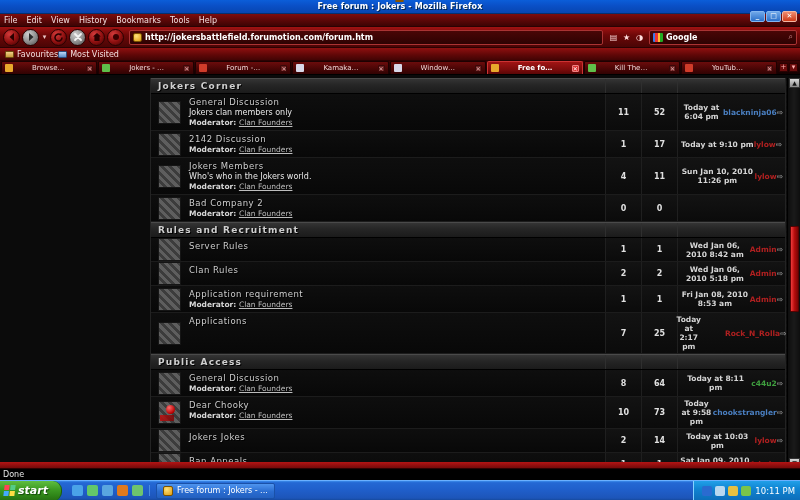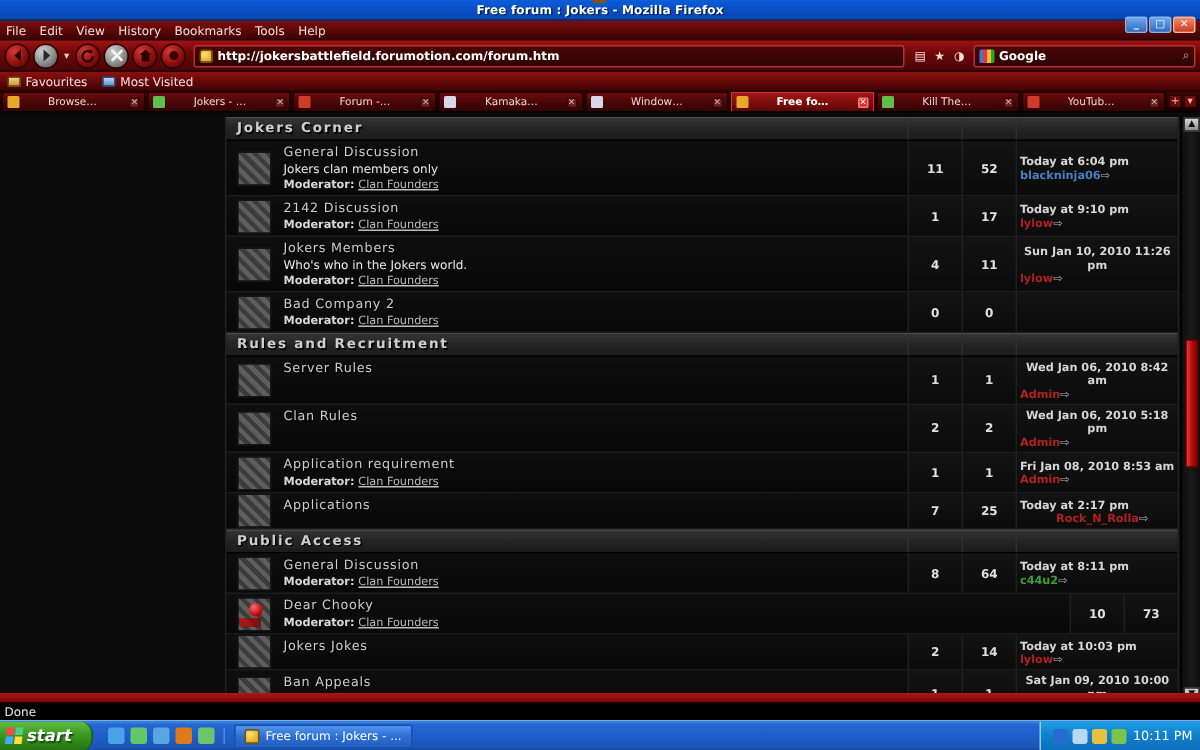--- a/index.html
+++ b/index.html
@@ -81,21 +81,21 @@
   .s-logo { width: 10px; height: 9px; flex: none;
     background: linear-gradient(90deg,#3b78e7 0 25%,#e33 25% 50%,#fb3 50% 75%,#2a2 75% 100%);
     border-radius: 1px; }
   .s-name { color: #fff; font-size: 8px; font-weight: bold; }
   .s-go { margin-left: auto; color: #d99; font-size: 8px; }
 
   
   .bookmarks {
     height: 13px; width: 800px;
     background: linear-gradient(to bottom,#8e1010 0%,#5e0707 60%,#420404 100%);
-    display: flex; align-items: center; padding-left: 5px; gap: 10px;
+    display: flex; align-items: center; padding-left: 5px; 
     border-bottom: 1px solid #2b0202;
   }
   .bm { display: flex; align-items: center; gap: 3px; }
   .bm-ico { width: 9px; height: 7px; border-radius: 1px; flex: none; }
   .bm-ico.folder { background: linear-gradient(to bottom,#f2d08a,#c79a3a); border: 1px solid #6d4d10; }
   .bm-ico.star { background: linear-gradient(to bottom,#bcd7f5,#5f8fc9); border: 1px solid #2a4d7d; }
   .bm-label { color: #f3e0e0; font-size: 8px; white-space: nowrap; }
 
   
   .tabstrip {
@@ -176,21 +176,21 @@
   .f-main { flex: 1; padding: 3px 5px 3px 2px; min-width: 0; }
   .f-title { color: #cdcdcd; font-size: 8.5px; font-weight: normal; letter-spacing: .5px;
     text-shadow: 1px 1px 0 #000; }
   .f-desc { color: #e8e8e8; font-size: 8px; margin-top: 1px; }
   .f-mod { color: #d8d8d8; font-size: 7.5px; font-weight: bold; margin-top: 1px; }
   .f-mod a { color: #bdbdbd; text-decoration: underline; font-weight: normal; }
   .f-num { width: 36px; flex: none; display: flex; align-items: center; justify-content: center;
     color: #e0e0e0; font-size: 8px; font-weight: bold;
     border-left: 1px solid #1f1f1f; background: linear-gradient(to bottom,#131313,#0b0b0b); }
   .f-last { width: 108px; flex: none; border-left: 1px solid #1f1f1f;
-    display: flex; flex-direction: column; align-items: flex-start; justify-content: center;
+    display: flex; flex-direction: row; align-items: center; justify-content: center;
     text-align: center; padding: 2px 2px; gap: 0;
     background: linear-gradient(to bottom,#131313,#0b0b0b); }
   .f-last-date { color: #d6d6d6; font-size: 7.5px; font-weight: bold; line-height: 9px; }
   .f-last-user { font-size: 7.5px; font-weight: bold; line-height: 9px; }
   .f-last-user .arrow { color: #bbb; font-weight: normal; }
 
   
   .sb { position: absolute; right: 0; top: 0; width: 13px; height: 390px;
     background: linear-gradient(to right,#0e0e0e,#1a1a1a,#0e0e0e); border-left: 1px solid #000; }
   .sb-up, .sb-dn { position: absolute; left: 1px; width: 11px; height: 10px;
@@ -545,20 +545,24 @@
         <div class="frow">
           <div class="f-ico-cell">
             <div class="f-ico newposts"></div>
           </div>
           <div class="f-main">
             <a class="f-title" style="display: block; text-decoration: none;">Dear Chooky</a>
             <div class="f-mod"><span>Moderator: </span><a>Clan Founders</a></div>
           </div>
           <div class="f-num">10</div>
           <div class="f-num">73</div>
+          <div class="f-last">
+            <div class="f-last-date">Today at 9:58 pm</div>
+            <div class="f-last-user" style="color: rgb(74, 127, 193);"><span>chookstrangler</span><span class="arrow">⇨</span></div>
+          </div>
         </div>
         <div class="frow">
           <div class="f-ico-cell">
             <div class="f-ico"></div>
           </div>
           <div class="f-main">
             <a class="f-title" style="display: block; text-decoration: none;">Jokers Jokes</a>
           </div>
           <div class="f-num">2</div>
           <div class="f-num">14</div>

